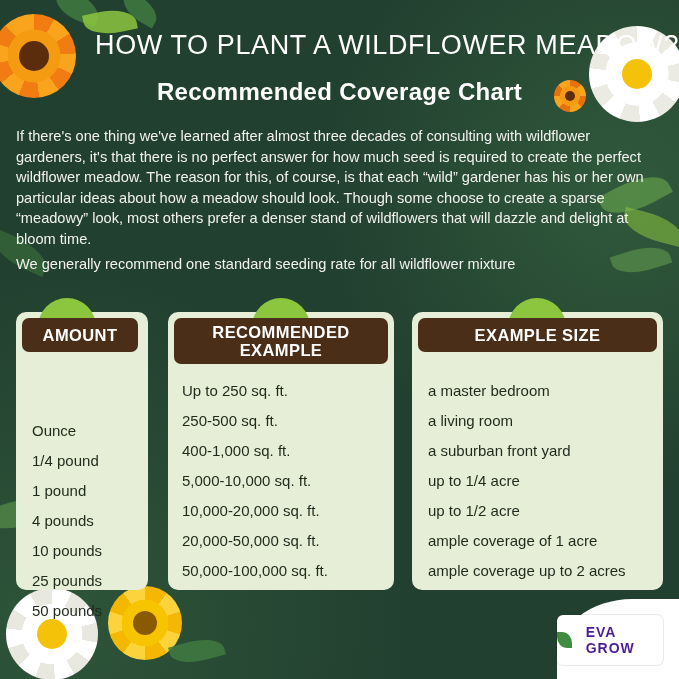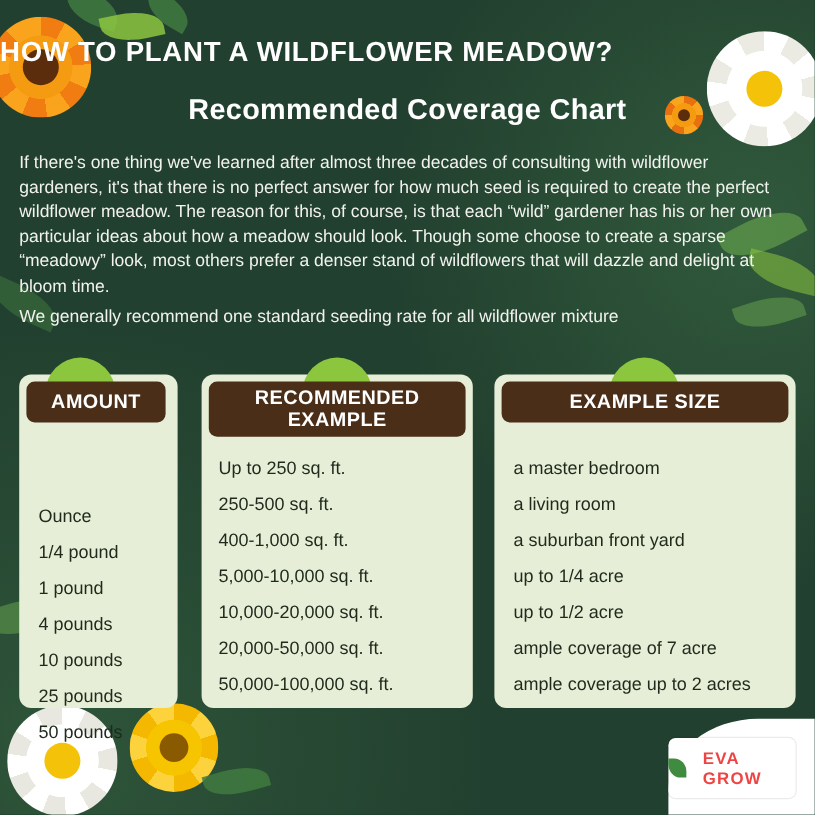--- a/index.html
+++ b/index.html
@@ -24,24 +24,24 @@
   .leaf.light{background:#8cc63f;}
 
   
   .flower{position:absolute;}
   .petals{position:absolute;left:0;top:0;width:100%;height:100%;border-radius:50%;}
   .center{position:absolute;border-radius:50%;}
 
   
   .title{
     position:absolute;left:0;right:0;top:30px;
-    text-align:left;
+    text-align:right;
     color:#ffffff;
-    font-size:23px;
-    font-weight:bold;
+    font-size:27px;
+    font-weight:normal;
     letter-spacing:.6px;
   }
   .subtitle-wrap{
     position:absolute;left:0;right:0;top:78px;
     text-align:center;
   }
   .subtitle{
     display:inline-block;
     color:#ffffff;
     font-size:24px;
@@ -115,21 +115,21 @@
   
   .logo{
     position:absolute;right:16px;bottom:14px;
     width:106px;height:50px;
     background:#ffffff;
     border-radius:6px;
     display:flex;align-items:center;justify-content:center;
     box-shadow:0 0 0 1px rgba(0,0,0,.08);
   }
   .logo-text{
-    color:#ef4444;font-weight:bold;font-size:14px;letter-spacing:1px;
+    color:#4c1d95;font-weight:bold;font-size:14px;letter-spacing:1px;
     display:flex;align-items:center;gap:14px;
   }
   .logo-leaf{
     width:16px;height:16px;background:#3f8b3f;border-radius:0 70% 0 70%;
     display:inline-block;
   }
   .white-corner{
     position:absolute;right:-28px;bottom:-40px;
     width:150px;height:120px;background:#ffffff;border-radius:50% 0 0 0;
   }
@@ -224,21 +224,21 @@
 
     <div class="col c3">
       <div class="arc"></div>
       <div class="hdr">EXAMPLE SIZE</div>
       <div class="list">
         <div>a master bedroom</div>
         <div>a living room</div>
         <div>a suburban front yard</div>
         <div>up to 1/4 acre</div>
         <div>up to 1/2 acre</div>
-        <div>ample coverage of 7 acre</div>
+        <div>ample coverage of 1 acre</div>
         <div>ample coverage up to 2 acres</div>
       </div>
     </div>
 
   </div>
 
   <div class="white-corner"></div>
   <div class="logo">
     <span class="logo-text">
       <span class="logo-leaf"></span>

